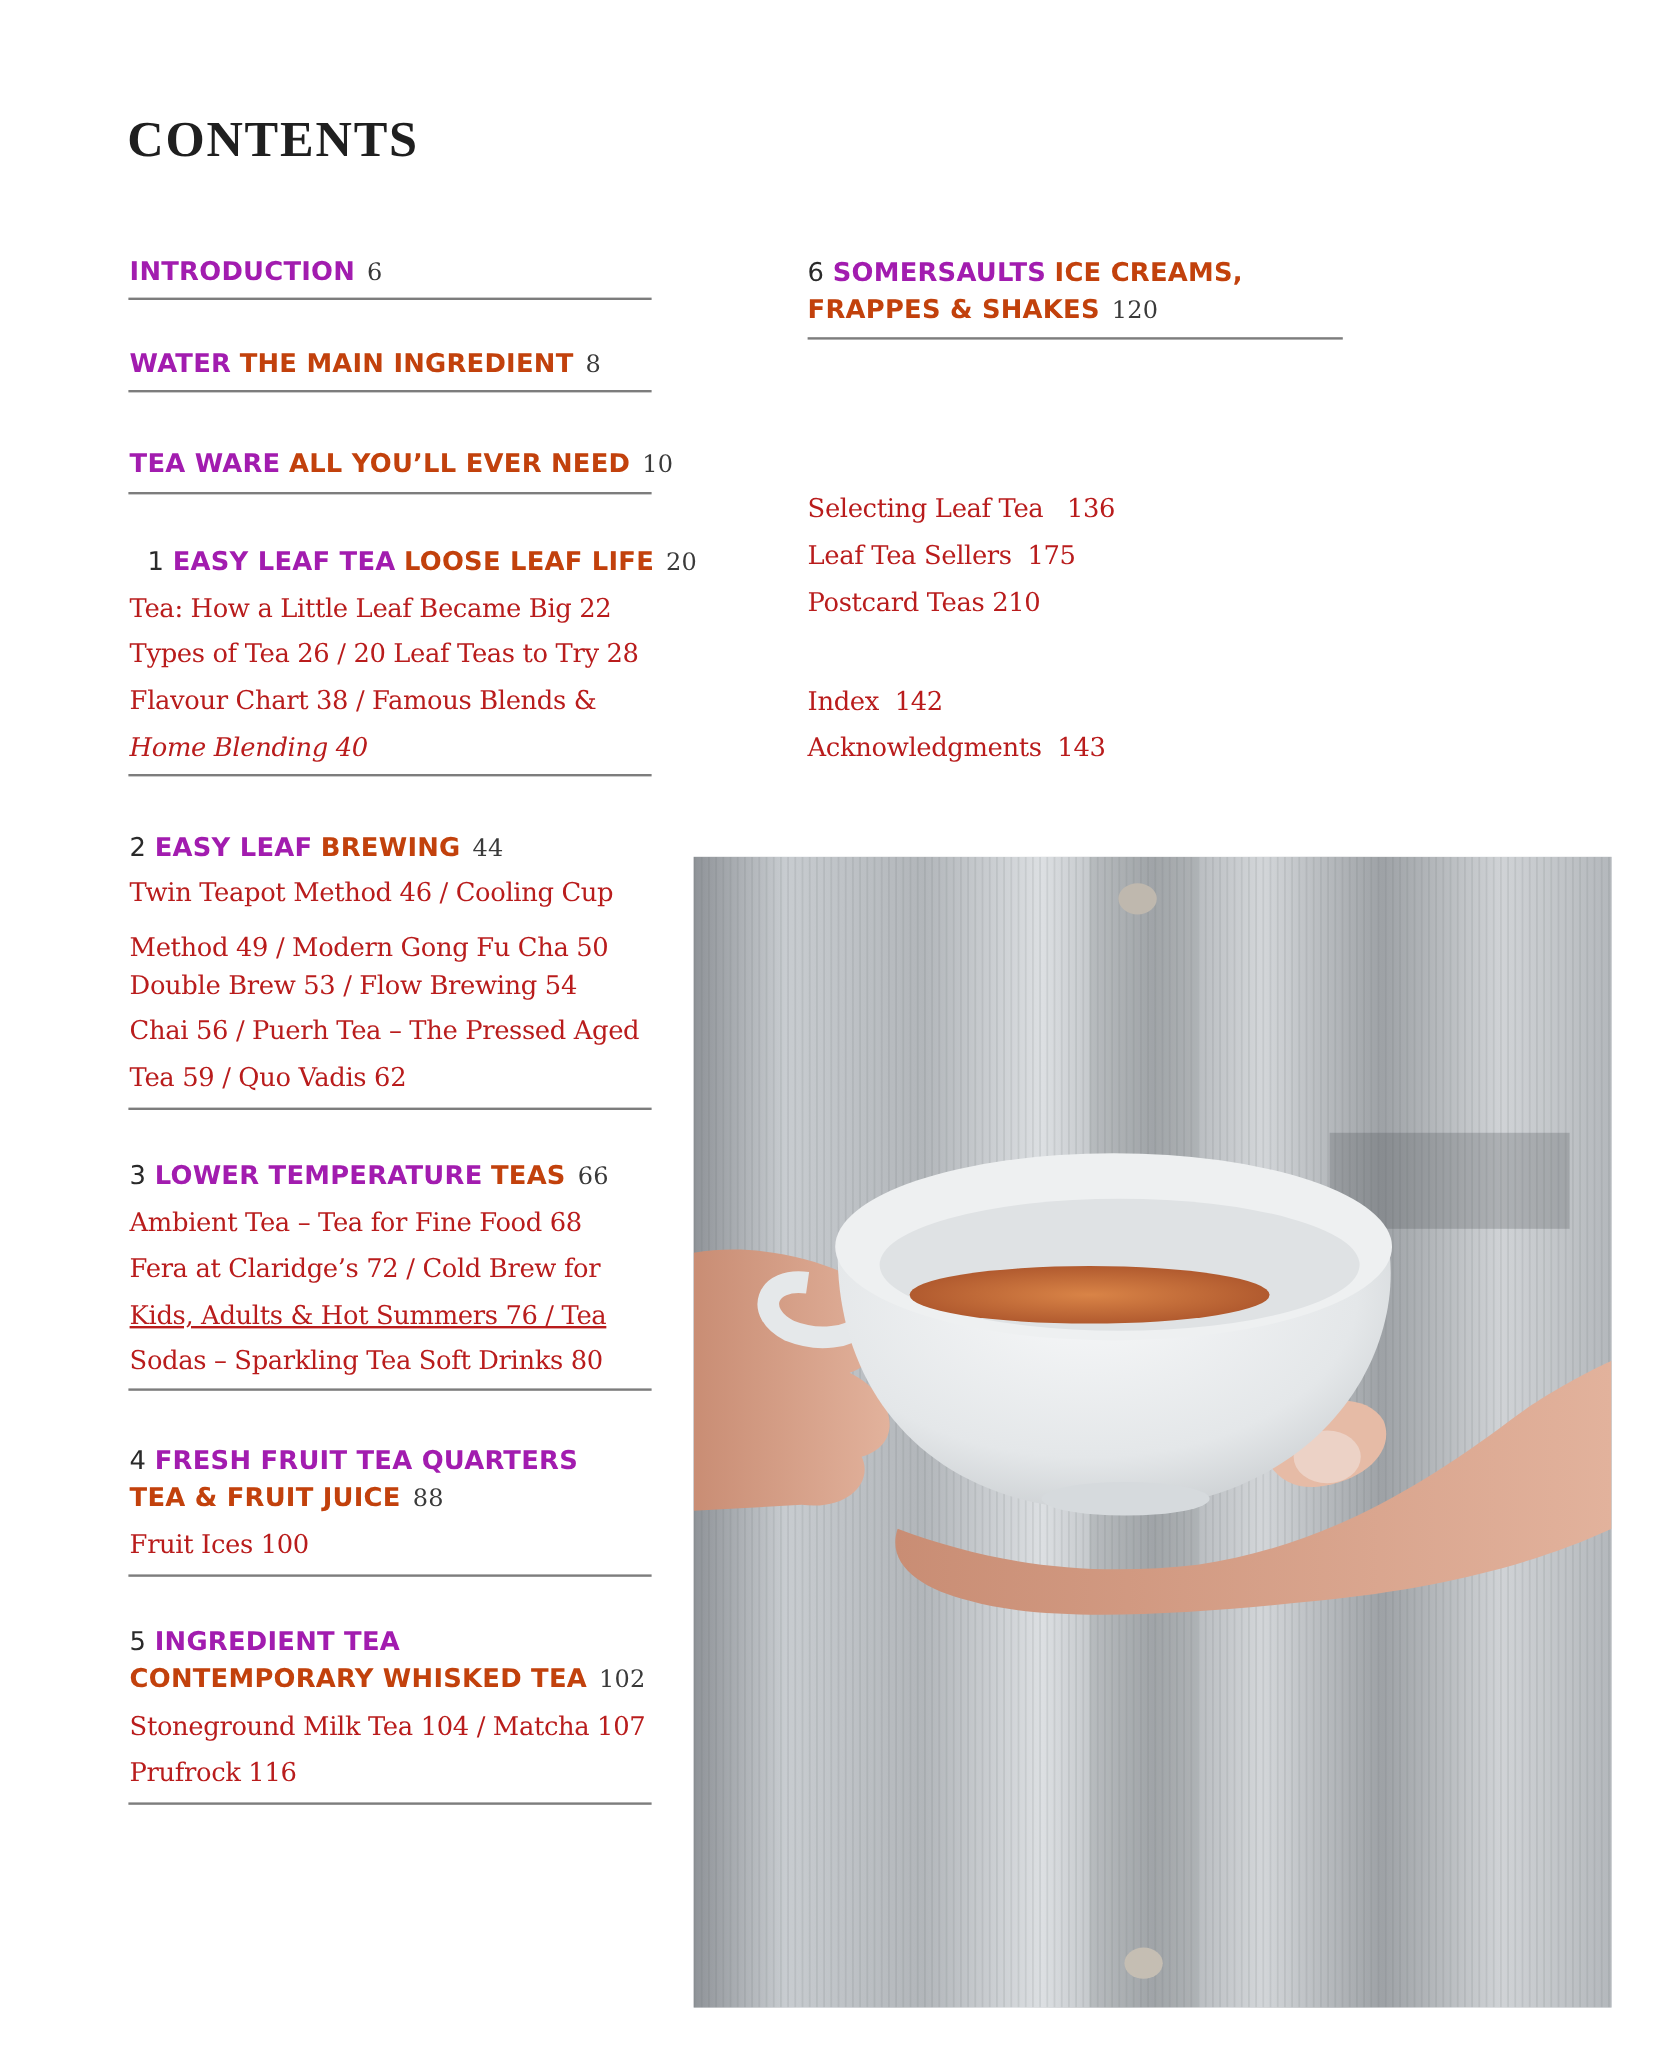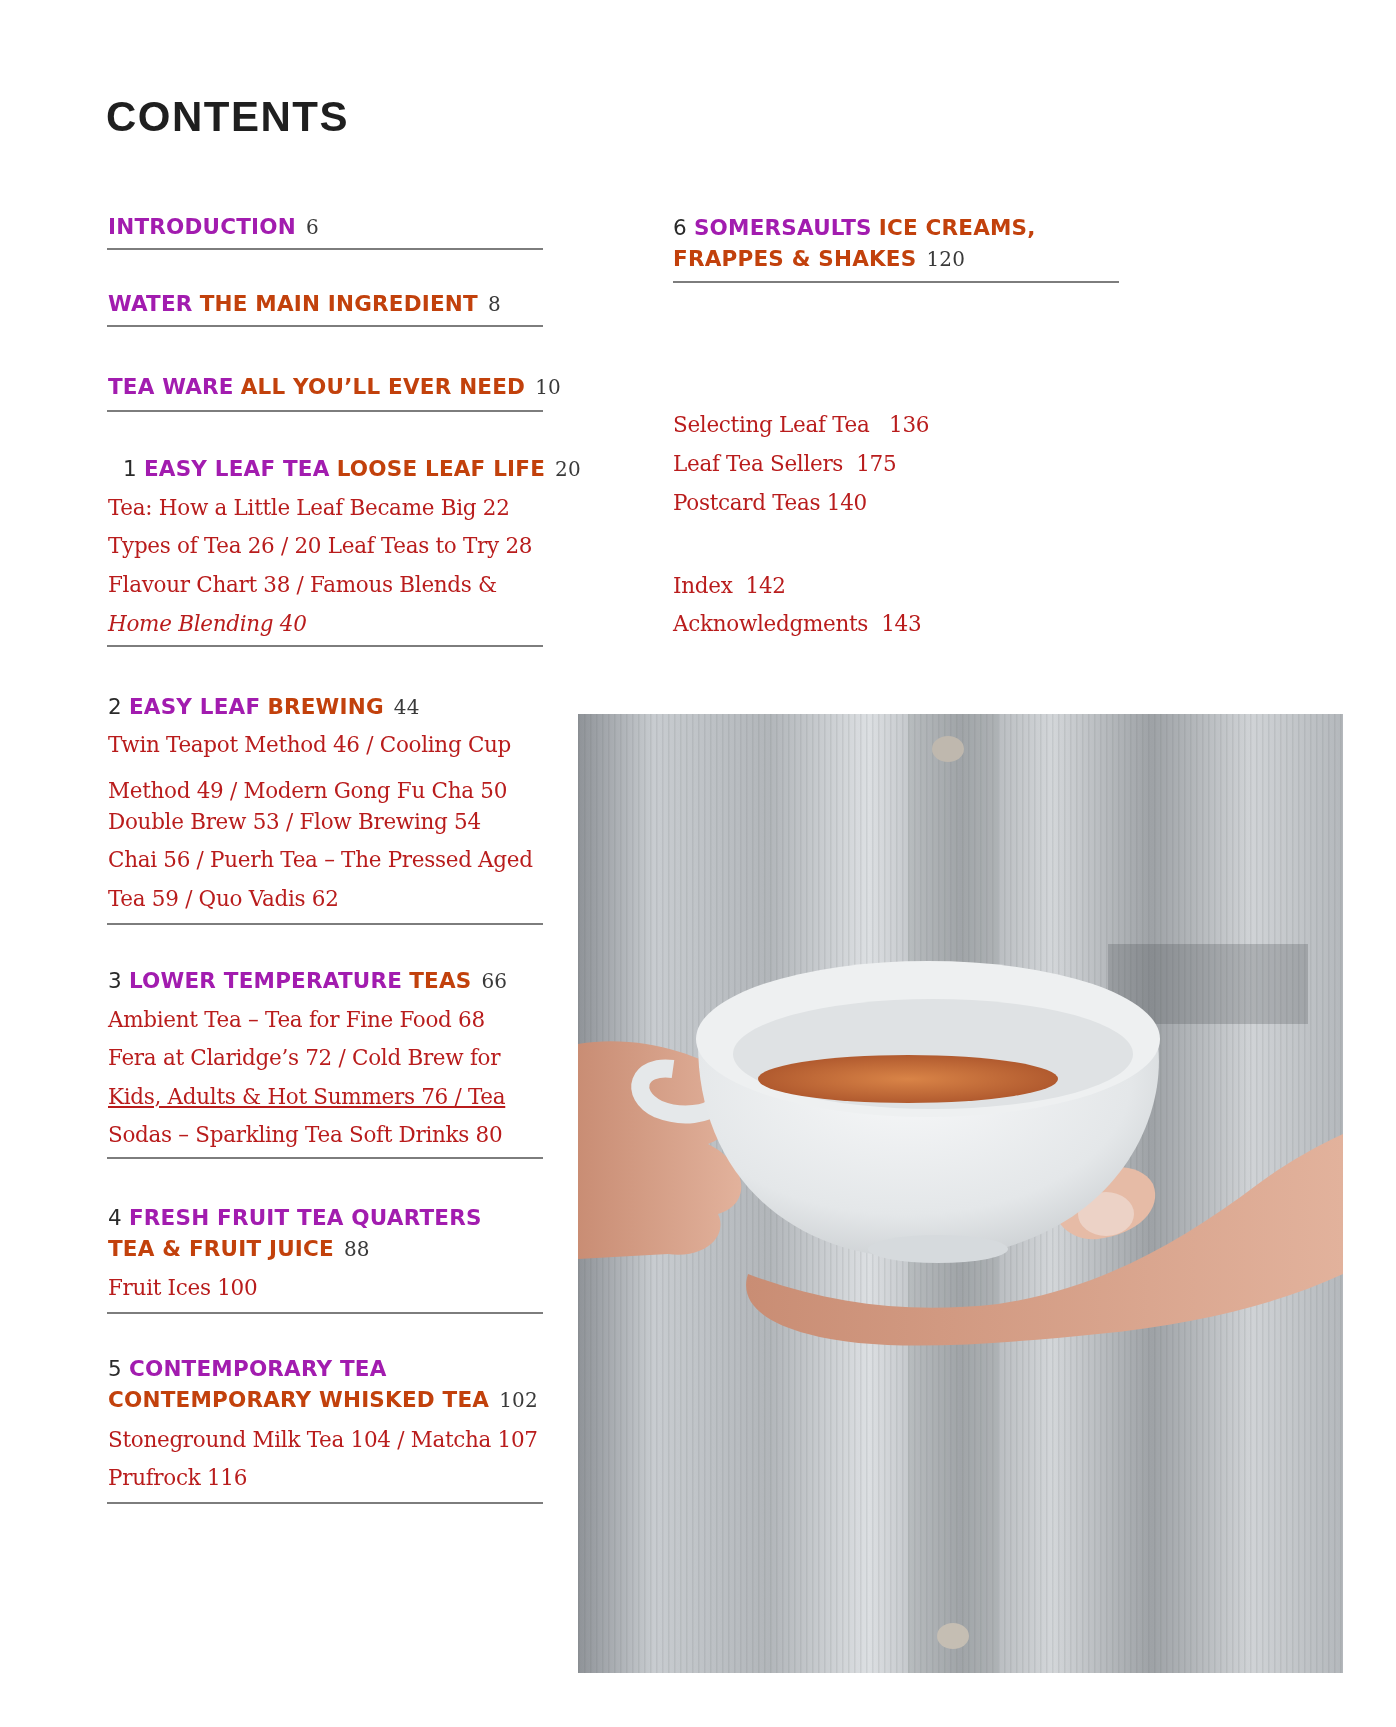--- a/index.html
+++ b/index.html
@@ -1,20 +1,20 @@
 <!DOCTYPE html>
 <html><head>
 <meta charset="utf-8">
 <style>
   html, body { margin: 0; padding: 0; background: #ffffff; }
   body { width: 1396px; height: 1727px; position: relative; overflow: hidden; color: #222222; }
   .abs { position: absolute; }
   .title {
     left: 106px; top: 96px;
-    font-family: Liberation Sans, sans-serif; font-weight: bold;
+    font-family: Liberation Serif, serif; font-weight: bold;
     font-size: 42px; letter-spacing: 1.5px; color: #1f1f1f; line-height: 1;
   }
   .sans { font-family: "DejaVu Sans", sans-serif; font-size: 21.5px; color: #2a2a2a; white-space: nowrap; line-height: 1; letter-spacing: 0.2px; }
   .sans b { font-weight: bold; color: #a21caf; }
   .sans .lt { font-weight: bold; color: #c2410c; }
   .num { font-family: "DejaVu Serif", serif; font-size: 20px; color: #3a3a3a; margin-left: 10px; }
   .serif { font-family: "DejaVu Serif", serif; font-size: 21.5px; color: #b91c1c; white-space: nowrap; line-height: 1; letter-spacing: -0.3px; }
   .rule { height: 2px; background: #7d7d7d; }
   .rule.l { left: 107px; width: 436px; }
   .rule.r { left: 673px; width: 446px; }
@@ -74,21 +74,21 @@
 <div class="abs sans" style="left:108px;top:1207px;">
   <span>4</span> <b>FRESH FRUIT TEA QUARTERS</b>
 </div>
 <div class="abs sans" style="left:108px;top:1238px;">
   <span class="lt">TEA &amp; FRUIT JUICE</span><span class="num">88</span>
 </div>
 <div class="abs serif" style="left:108px;top:1277px;">Fruit Ices 100</div>
 <div class="abs rule l" style="top:1312px;"></div>
 
 <div class="abs sans" style="left:108px;top:1358px;">
-  <span>5</span> <b>CONTEMPORARY TEA</b>
+  <span>5</span> <b>INGREDIENT TEA</b>
 </div>
 <div class="abs sans" style="left:108px;top:1389px;">
   <span class="lt">CONTEMPORARY WHISKED TEA</span><span class="num">102</span>
 </div>
 <div class="abs serif" style="left:108px;top:1429px;">Stoneground Milk Tea 104 / Matcha 107</div>
 <div class="abs serif" style="left:108px;top:1467px;">Prufrock 116</div>
 <div class="abs rule l" style="top:1502px;"></div>
 
 <div class="abs sans" style="left:673px;top:217px;">
   <span>6</span> <b>SOMERSAULTS</b> <span class="lt">ICE CREAMS,</span>
@@ -98,21 +98,21 @@
 </div>
 <div class="abs rule r" style="top:281px;"></div>
 
 <div class="abs serif" style="left:673px;top:414px;">
   <span>Selecting Leaf Tea</span>&nbsp;&nbsp; <span>136</span>
 </div>
 <div class="abs serif" style="left:673px;top:453px;">
   <span>Leaf Tea Sellers</span>&nbsp; <span>175</span>
 </div>
 <div class="abs serif" style="left:673px;top:492px;">
-  <span>Postcard Teas</span> <span>140</span>
+  <span>Postcard Teas</span> <span>210</span>
 </div>
 
 <div class="abs serif" style="left:673px;top:575px;">
   <span>Index</span>&nbsp; <span>142</span>
 </div>
 <div class="abs serif" style="left:673px;top:613px;">
   <span>Acknowledgments</span>&nbsp; <span>143</span>
 </div>
 
 <div class="abs photo">

